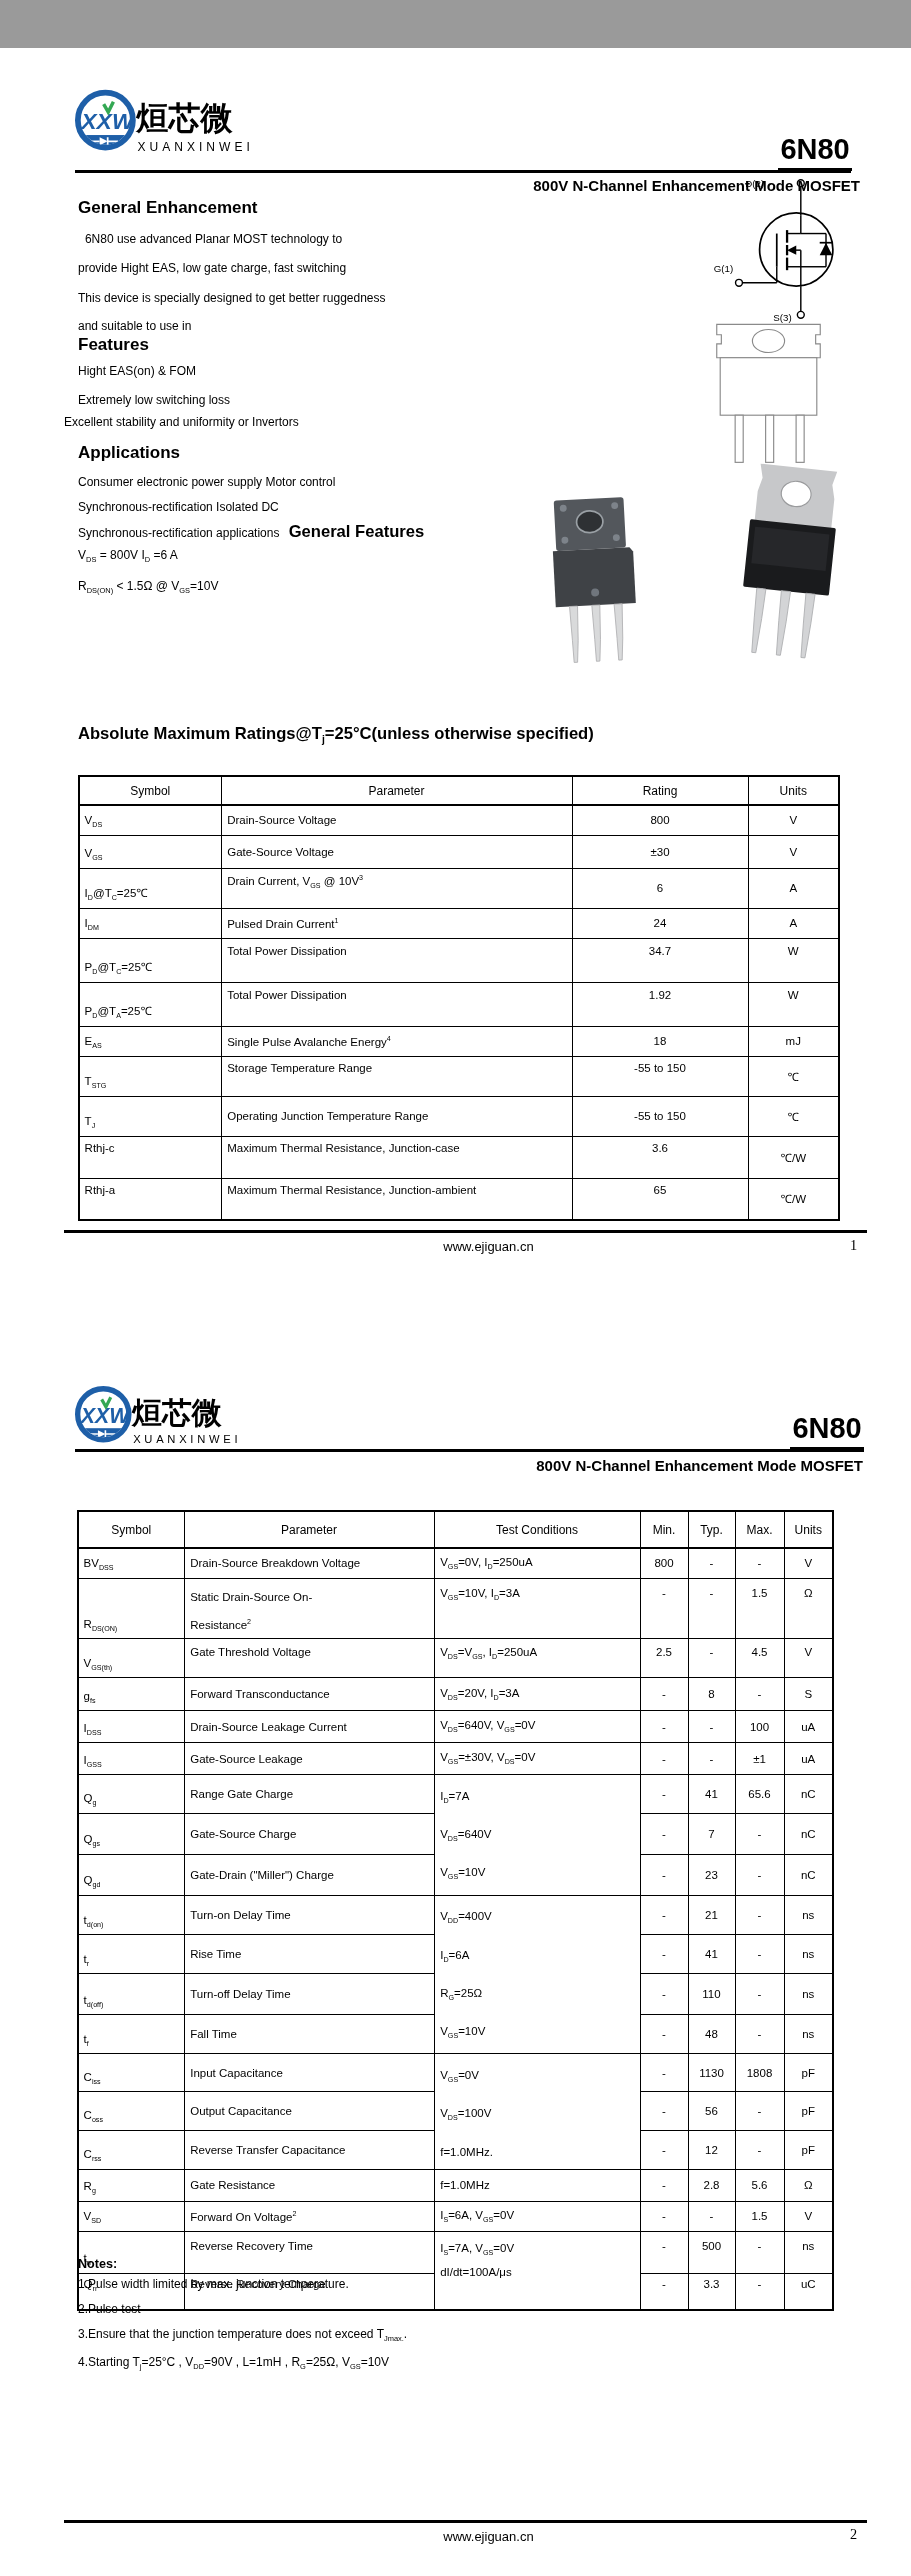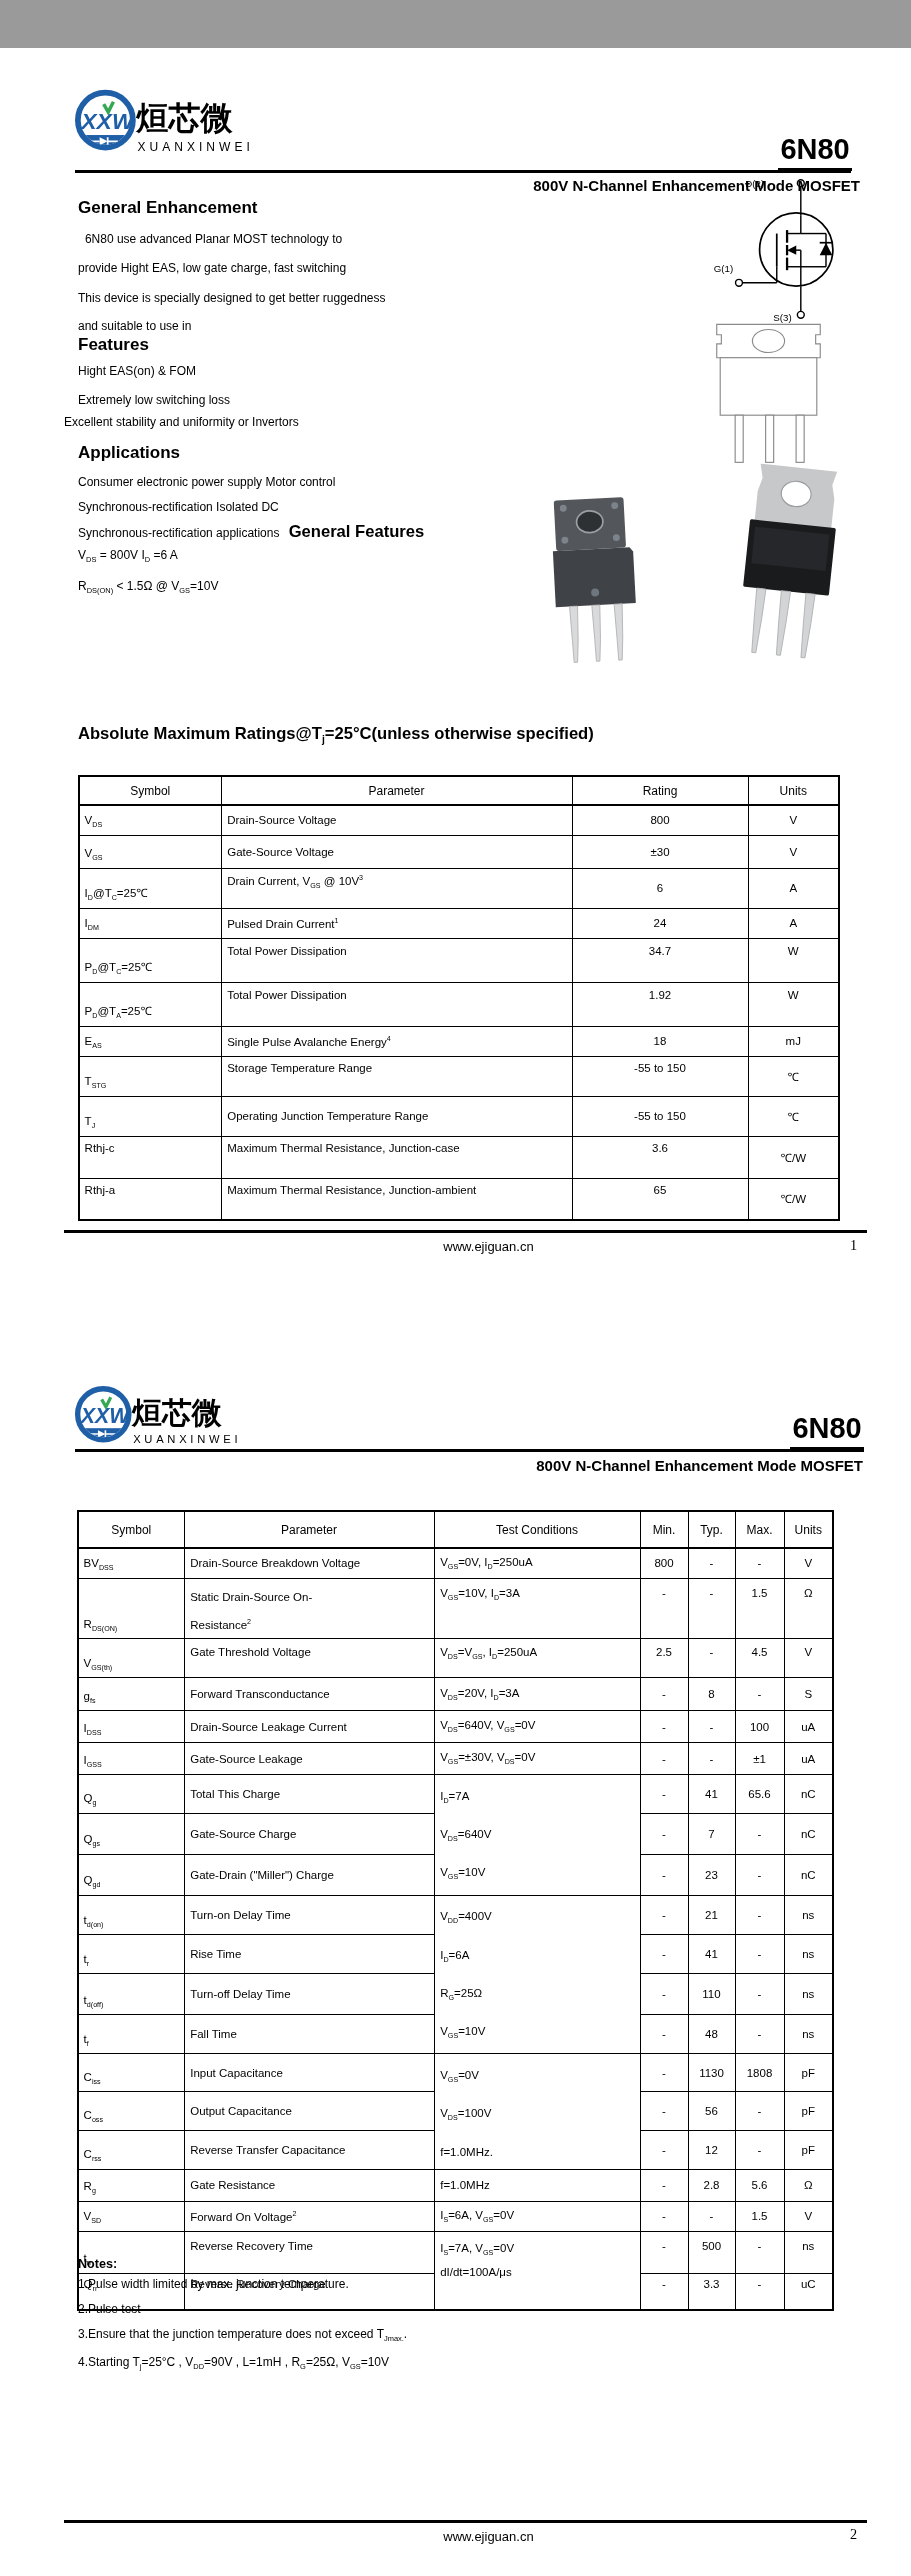--- a/index.html
+++ b/index.html
@@ -331,21 +331,21 @@
       <td class="sym">I<sub>GSS</sub></td>
       <td class="par">Gate-Source Leakage</td>
       <td class="cond">V<sub>GS</sub>=±30V, V<sub>DS</sub>=0V</td>
       <td class="cen">-</td>
       <td class="cen">-</td>
       <td class="cen">±1</td>
       <td class="cen">uA</td>
     </tr>
     <tr style="height:34px">
       <td class="sym">Q<sub>g</sub></td>
-      <td class="par">Total This Charge</td>
+      <td class="par">Range Gate Charge</td>
       <td class="cond spread" rowspan="3">I<sub>D</sub>=7A<br>V<sub>DS</sub>=640V<br>V<sub>GS</sub>=10V</td>
       <td class="cen">-</td>
       <td class="cen">41</td>
       <td class="cen">65.6</td>
       <td class="cen">nC</td>
     </tr>
     <tr style="height:36px">
       <td class="sym">Q<sub>gs</sub></td>
       <td class="par">Gate-Source Charge</td>
       <td class="cen">-</td>

